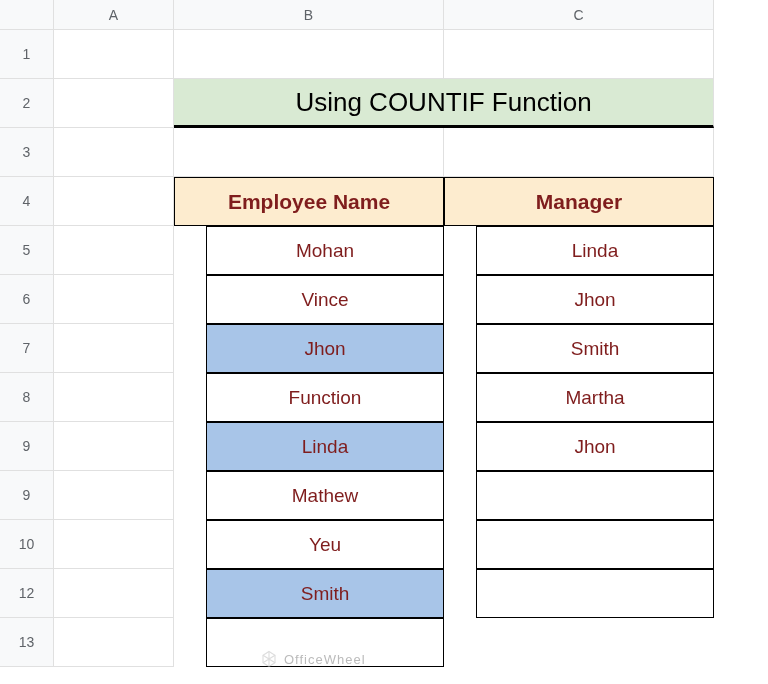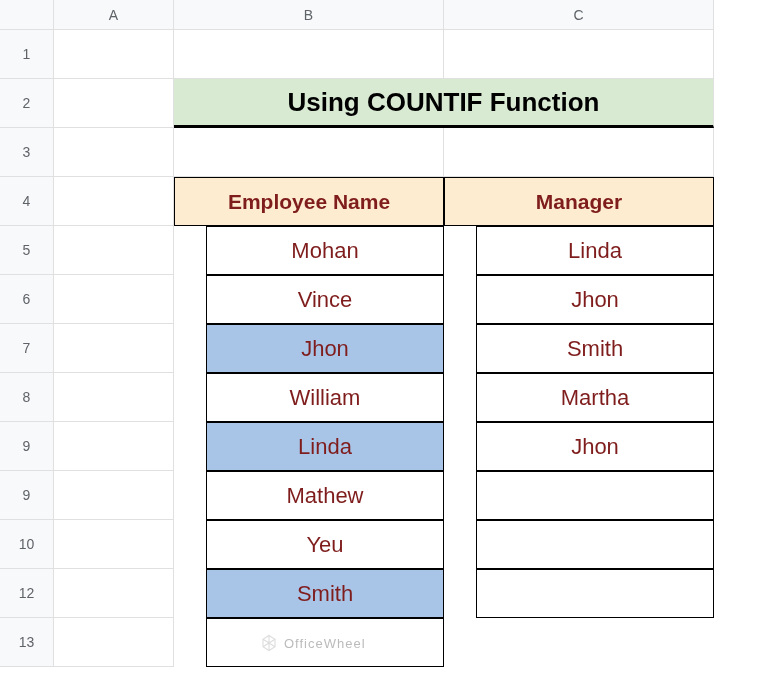--- a/index.html
+++ b/index.html
@@ -52,44 +52,44 @@
       align-items: center;
       justify-content: center;
       font-size: 19px;
       color: #7f1d1d;
       background: #fff;
     }
     .title-cell {
       grid-column: 3 / 5;
       background: #d9ead3;
       font-size: 26px;
-      font-weight: bold;
+      font-weight: normal;
       color: #000;
       border-bottom: 3px solid #000;
       display: flex;
       align-items: center;
       justify-content: center;
     }
     .table-header {
       background: #fdeccf;
       font-weight: bold;
       font-size: 21px;
       border: 1px solid #000;
     }
     .table-cell {
       border: 1px solid #000;
-      font-size: 22px;
+      font-size: 19px;
       margin-left: 32px;
     }
     .highlighted {
       background: #a8c5e8;
     }
     .watermark {
       position: absolute;
-      bottom: 32px;
+      bottom: 16px;
       left: 260px;
       font-size: 13px;
       color: #bbb;
       letter-spacing: 1px;
       display: flex;
       align-items: center;
       gap: 6px;
     }
     .watermark-icon {
       width: 18px;
@@ -135,21 +135,21 @@
   <div class="cell table-cell">Vince</div>
   <div class="cell table-cell">Jhon</div>
 
   <div class="row-header">7</div>
   <div class="cell"></div>
   <div class="cell table-cell highlighted">Jhon</div>
   <div class="cell table-cell">Smith</div>
 
   <div class="row-header">8</div>
   <div class="cell"></div>
-  <div class="cell table-cell">William</div>
+  <div class="cell table-cell">Function</div>
   <div class="cell table-cell">Martha</div>
 
   <div class="row-header">9</div>
   <div class="cell"></div>
   <div class="cell table-cell highlighted">Linda</div>
   <div class="cell table-cell">Jhon</div>
 
   <div class="row-header">9</div>
   <div class="cell"></div>
   <div class="cell table-cell">Mathew</div>

